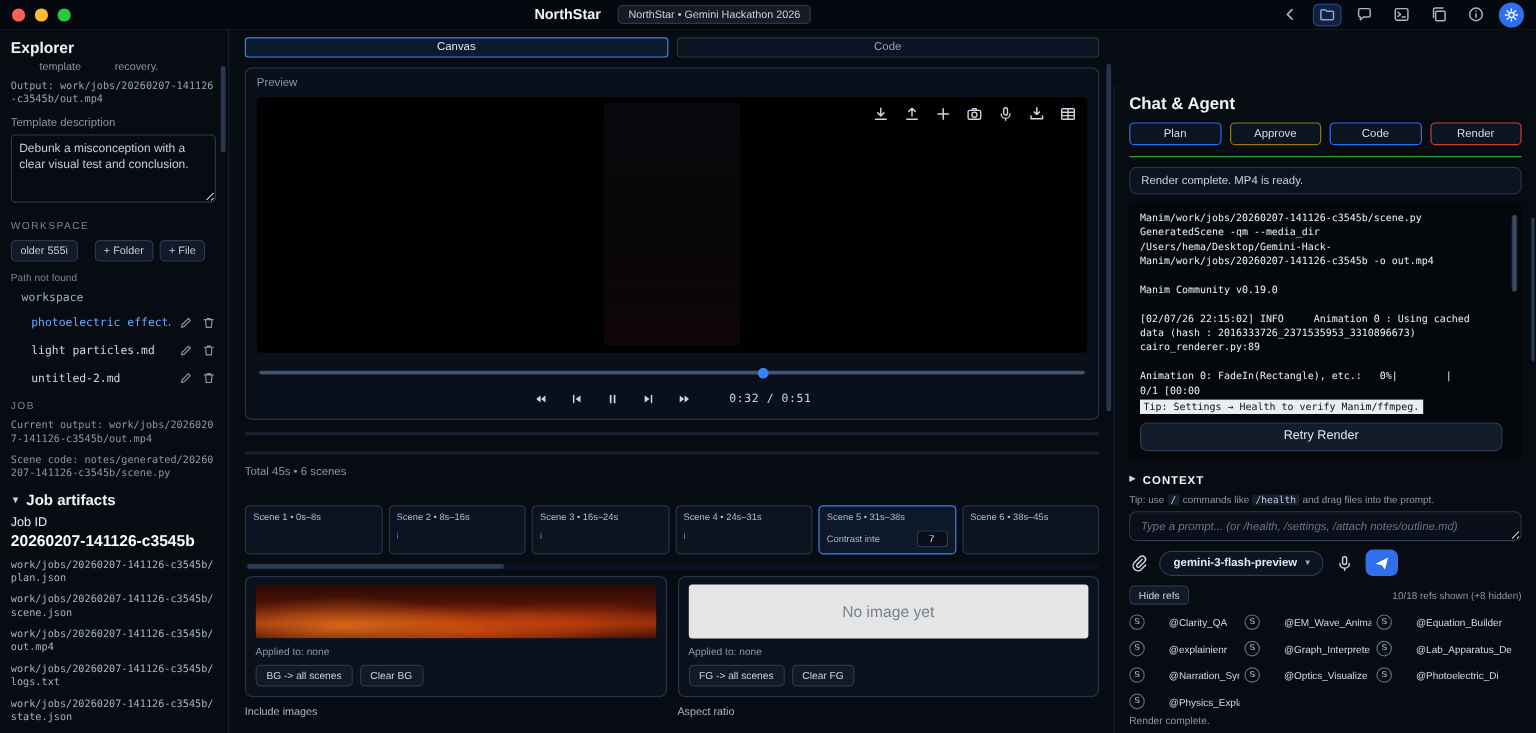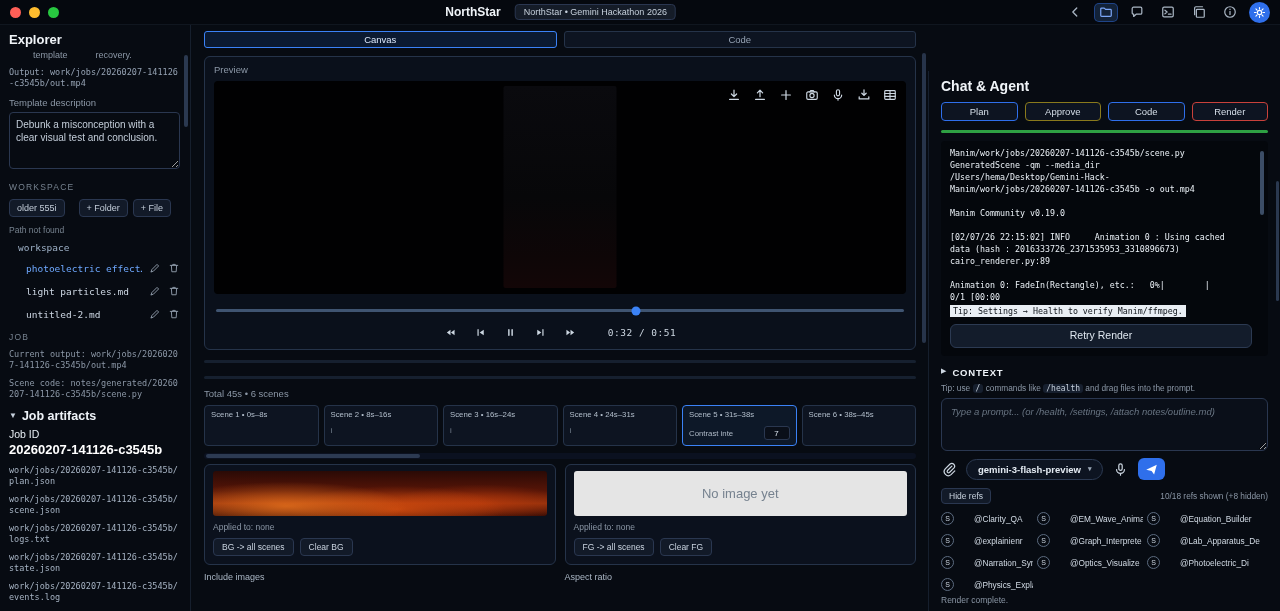--- a/index.html
+++ b/index.html
@@ -85,21 +85,21 @@
   .scrub-track { height:3px; width:100%; background:#3f5471; border-radius:2px; }
   .scrub-thumb { position:absolute; left:61%; top:50%; width:9px; height:9px; transform:translate(-50%,-50%);
                  background:#3b82f6; border-radius:50%; }
   .controls { margin-top:11px; display:flex; align-items:center; justify-content:center; gap:17px; color:#cdd7e2; }
   .controls svg { width:13px; height:13px; }
   .time { font-family:"DejaVu Sans Mono",monospace; font-size:9.5px; color:#cdd7e2; margin-left:14px; letter-spacing:.5px; }
   .rule { height:3px; background:#16202f; border-radius:2px; }
   .rule1 { margin-top:10px; } .rule2 { margin-top:13px; }
   .total { font-size:9.5px; color:#8b97a6; margin:9px 0 6px; }
   .scene-row { display:flex; gap:5px; }
-  .scene { flex:1; min-width:0; height:41px; border:1px solid #253349; border-radius:4px; background:#0d1421; padding:4px 6px; }
+  .scene { flex:1; min-width:0; height:41px; border:1px solid #253349; border-radius:4px; background:#0d1421; padding:4px 6px;margin-top:16px; }
   .scene.selected { border-color:#3b82f6; background:#0d1828; }
   .scene-title { font-size:7.8px; color:#b3bfcc; white-space:nowrap; overflow:hidden; }
   .scene-sub { margin-top:7px; font-size:7.8px; color:#76828f; display:flex; align-items:center; gap:4px;
                white-space:nowrap; overflow:hidden; }
   .scene.selected .scene-sub { color:#aeb9c6; }
   .scene-input { width:26px; height:14px; border:1px solid #2a3750; background:#0a0f19; border-radius:3px;
                  color:#dce5ee; font-size:8px; display:flex; align-items:center; justify-content:center;
                  margin-left:auto; flex:none; }
   .hscroll { margin-top:7px; height:6px; background:#0b1120; border-radius:3px; position:relative; }
   .hscroll-thumb { position:absolute; left:2px; top:1px; bottom:1px; width:30%; background:#2c3a52; border-radius:3px; }
@@ -299,20 +299,21 @@
 
       <div class="artifacts-head">
         <span class="caret">▼</span>
         <span>Job artifacts</span>
       </div>
       <div class="jobid-label">Job ID</div>
       <div class="jobid">20260207-141126-c3545b</div>
 
       <div class="artifact">work/jobs/20260207-141126-c3545b/plan.json</div>
       <div class="artifact">work/jobs/20260207-141126-c3545b/scene.json</div>
+      <div class="artifact">work/jobs/20260207-141126-c3545b/out.mp4</div>
       <div class="artifact">work/jobs/20260207-141126-c3545b/logs.txt</div>
       <div class="artifact">work/jobs/20260207-141126-c3545b/state.json</div>
       <div class="artifact">work/jobs/20260207-141126-c3545b/events.log</div>
       
       
 
       <div class="scrollthumb exp-scroll"></div>
     </aside>
 
     <main class="center">
@@ -489,20 +490,21 @@
 
       <div class="pipeline">
         <div class="pipe blue">Plan</div>
         <div class="pipe yellow">Approve</div>
         <div class="pipe blue">Code</div>
         <div class="pipe red">Render</div>
       </div>
 
       <div class="progressline"></div>
 
+      <div class="status-banner">Render complete. MP4 is ready.</div>
 
       <div class="terminal">
         <div class="tline">Manim/work/jobs/20260207-141126-c3545b/scene.py</div>
         <div class="tline">GeneratedScene -qm --media_dir</div>
         <div class="tline">/Users/hema/Desktop/Gemini-Hack-</div>
         <div class="tline">Manim/work/jobs/20260207-141126-c3545b -o out.mp4</div>
         <div class="tline"></div>
         <div class="tline">Manim Community v0.19.0</div>
         <div class="tline"></div>
         <div class="tline">[02/07/26 22:15:02] INFO     Animation 0 : Using cached</div>

